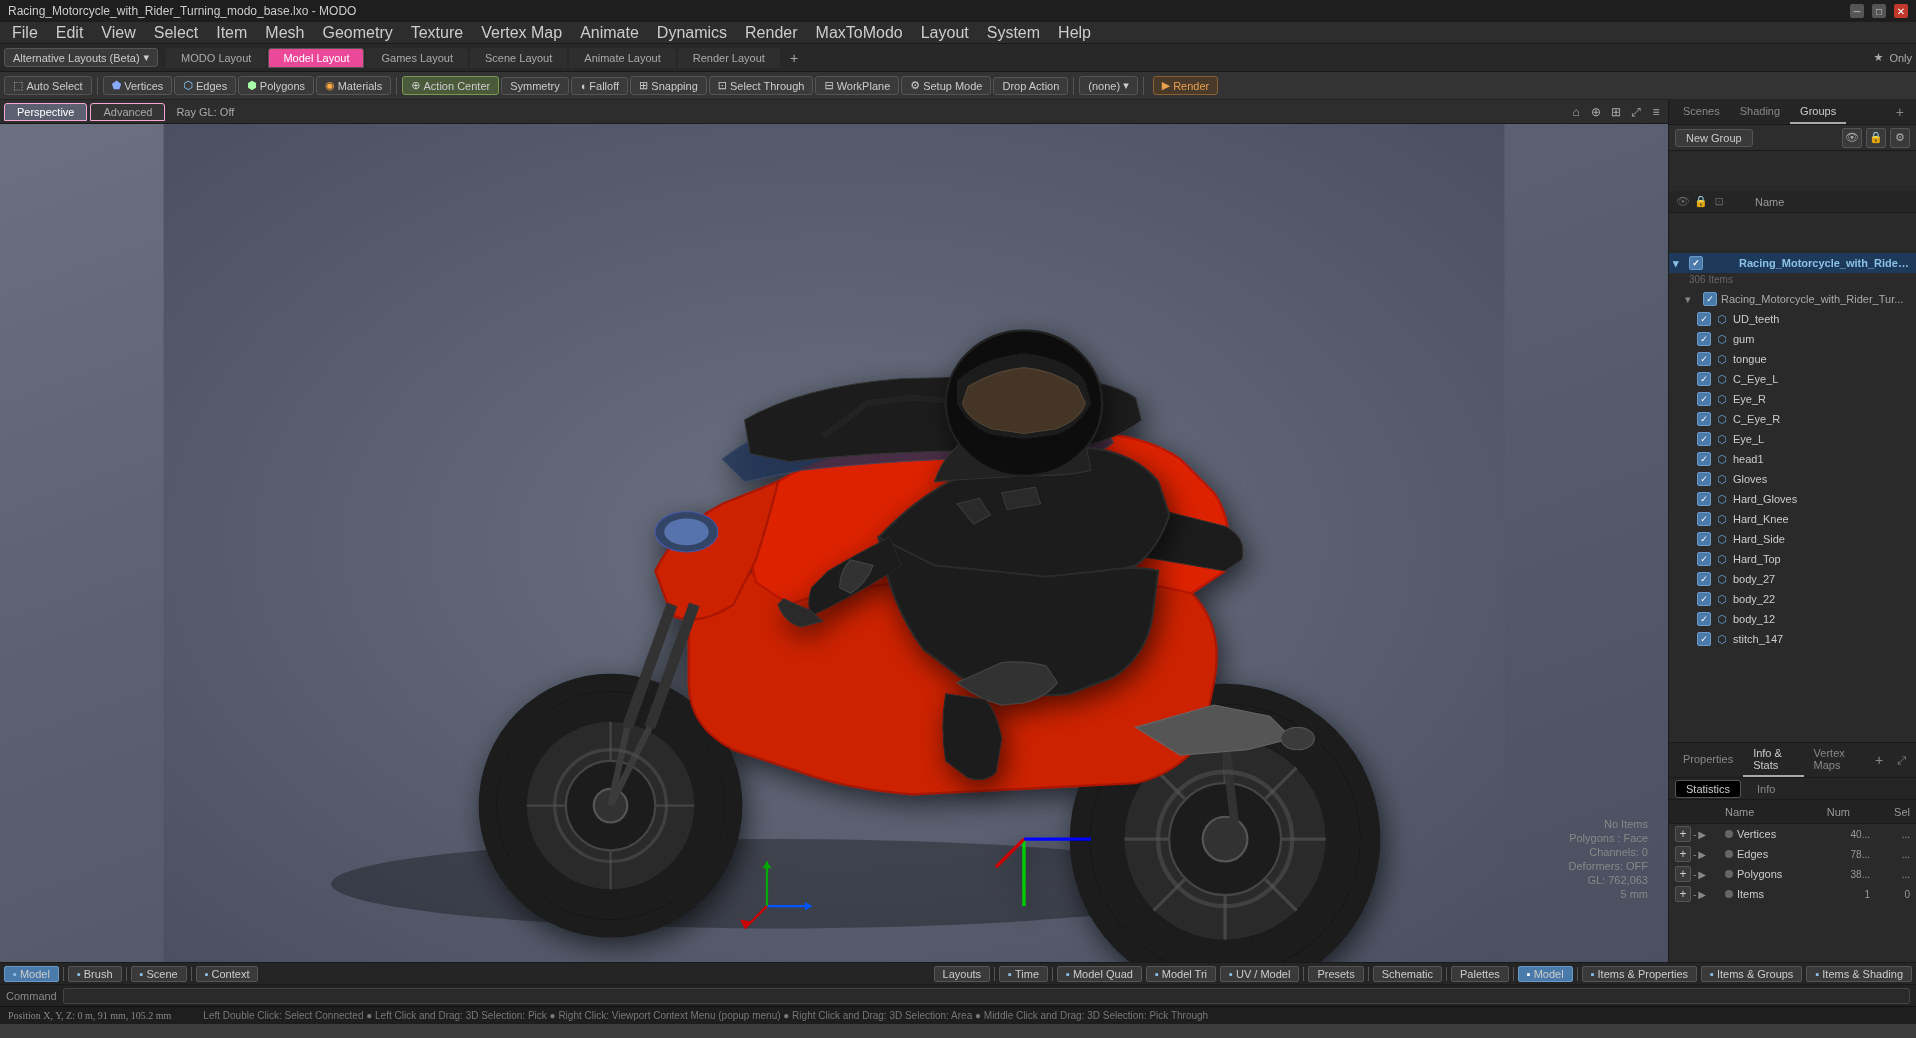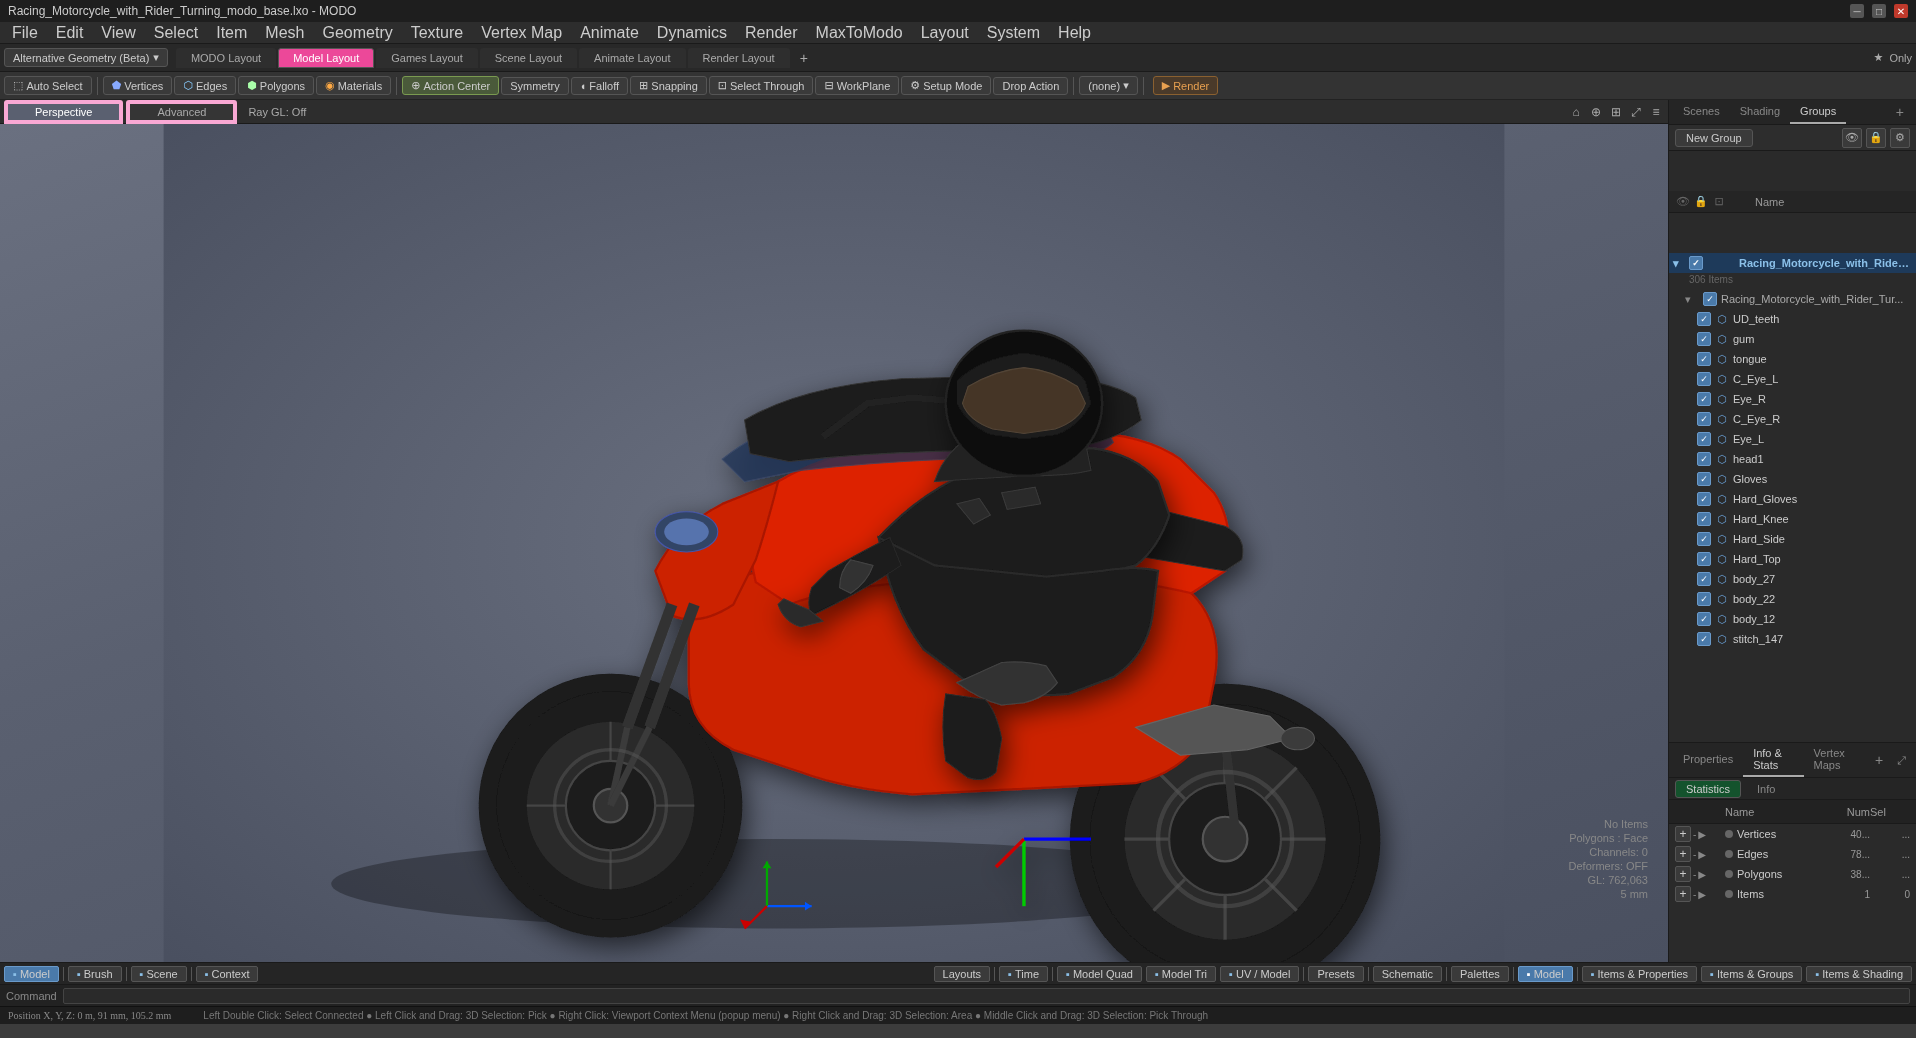--- a/index.html
+++ b/index.html
@@ -54,21 +54,21 @@
     
     #viewport-container {
       flex: 1; display: flex; flex-direction: column; background: #5a6070; position: relative;
     }
 
     
     #viewport-tabs {
       height: 24px; background: #2d2d2d; display: flex; align-items: center; padding: 0 4px; border-bottom: 1px solid #1a1a1a;
     }
     .viewport-tab {
-      padding: 2px 27px; font-size: 11px; color: #aaa; cursor: pointer; background: #353535; border: 4px solid #f9a8d4; border-radius: 3px 3px 0 0; margin-right: 3px;
+      padding: 2px 12px; font-size: 11px; color: #aaa; cursor: pointer; background: #353535; border: 1px solid #f9a8d4; border-radius: 3px 3px 0 0; margin-right: 3px;
     }
     .viewport-tab.active { background: #5a6070; color: #fff; }
     #viewport-raygl { padding: 2px 8px; color: #aaa; font-size: 11px; }
     #viewport-icons { margin-left: auto; display: flex; gap: 4px; align-items: center; }
     .vp-icon { width: 16px; height: 16px; color: #aaa; cursor: pointer; font-size: 12px; display: flex; align-items: center; justify-content: center; }
 
     
     #viewport-3d {
       flex: 1; position: relative; overflow: hidden; background: linear-gradient(160deg, #6a7080 0%, #5a6070 40%, #4a5060 100%);
     }
@@ -144,21 +144,21 @@
     .bottom-tab.active { color: #ccc; border-bottom-color: #aaa; }
     #bottom-tab-add { padding: 4px 8px; color: #888; cursor: pointer; font-size: 14px; margin-left: auto; }
     #bottom-expand { padding: 4px 6px; color: #888; cursor: pointer; font-size: 11px; }
 
     
     #stats-panel { flex: 1; overflow-y: auto; background: #2a2a2a; }
     #stats-header { height: 24px; background: #222; display: flex; align-items: center; padding: 0 6px; border-bottom: 1px solid #1a1a1a; }
     .stats-col { font-size: 11px; color: #999; }
     .stats-col-name { flex: 1; }
     .stats-col-num { width: 50px; text-align: right; }
-    .stats-col-sel { width: 40px; }
+    .stats-col-sel { width: 60px; text-align: right; }
     .stats-add-btn { width: 16px; height: 16px; background: #3a3a3a; border: 1px solid #555; border-radius: 2px; cursor: pointer; display: flex; align-items: center; justify-content: center; color: #ccc; font-size: 12px; }
     .stats-row { display: flex; align-items: center; padding: 2px 6px; height: 20px; font-size: 11px; color: #ccc; }
     .stats-dot { width: 8px; height: 8px; border-radius: 50%; margin-right: 4px; }
     .stats-dot.gray { background: #666; }
     .stats-name { flex: 1; }
     .stats-num { width: 50px; text-align: right; color: #999; font-size: 10px; }
     .stats-sel { width: 40px; text-align: right; color: #999; font-size: 10px; }
 
     
     #command-bar {
@@ -215,21 +215,21 @@
   <span class="menu-item">Dynamics</span>
   <span class="menu-item">Render</span>
   <span class="menu-item">MaxToModo</span>
   <span class="menu-item">Layout</span>
   <span class="menu-item">System</span>
   <span class="menu-item">Help</span>
 </div>
 
 <div id="layout-bar">
   <div id="alt-layouts-btn">
-    <span>Alternative Geometry (Beta)</span>
+    <span>Alternative Layouts (Beta)</span>
     <span>▾</span>
   </div>
   <div class="layout-tab">MODO Layout</div>
   <div class="layout-tab active">Model Layout</div>
   <div class="layout-tab">Games Layout</div>
   <div class="layout-tab">Scene Layout</div>
   <div class="layout-tab">Animate Layout</div>
   <div class="layout-tab">Render Layout</div>
   <div id="layout-add-btn">+</div>
   <div class="layout-star">
@@ -603,21 +603,21 @@
     <div id="bottom-panel">
       <div id="bottom-tabs">
         <div class="bottom-tab">Properties</div>
         <div class="bottom-tab active">Info &amp; Stats</div>
         <div class="bottom-tab">Vertex Maps</div>
         <div id="bottom-tab-add">+</div>
         <div id="bottom-expand">⤢</div>
       </div>
 
       <div style="height:22px; background:#252525; display:flex; align-items:center; padding:0 6px; border-bottom:1px solid #1a1a1a; gap:6px;">
-        <div style="padding:2px 10px; font-size:11px; color:#ccc; background:#14532d; border:1px solid #555; border-radius:3px; cursor:pointer;">Statistics</div>
+        <div style="padding:2px 10px; font-size:11px; color:#ccc; background:#000000; border:1px solid #555; border-radius:3px; cursor:pointer;">Statistics</div>
         <div style="padding:2px 10px; font-size:11px; color:#888; cursor:pointer;">Info</div>
       </div>
 
       <div id="stats-header">
         <div style="width:50px;"></div>
         <div class="stats-col stats-col-name">Name</div>
         <div class="stats-col stats-col-num">Num</div>
         <div class="stats-col stats-col-sel">Sel</div>
       </div>
 

